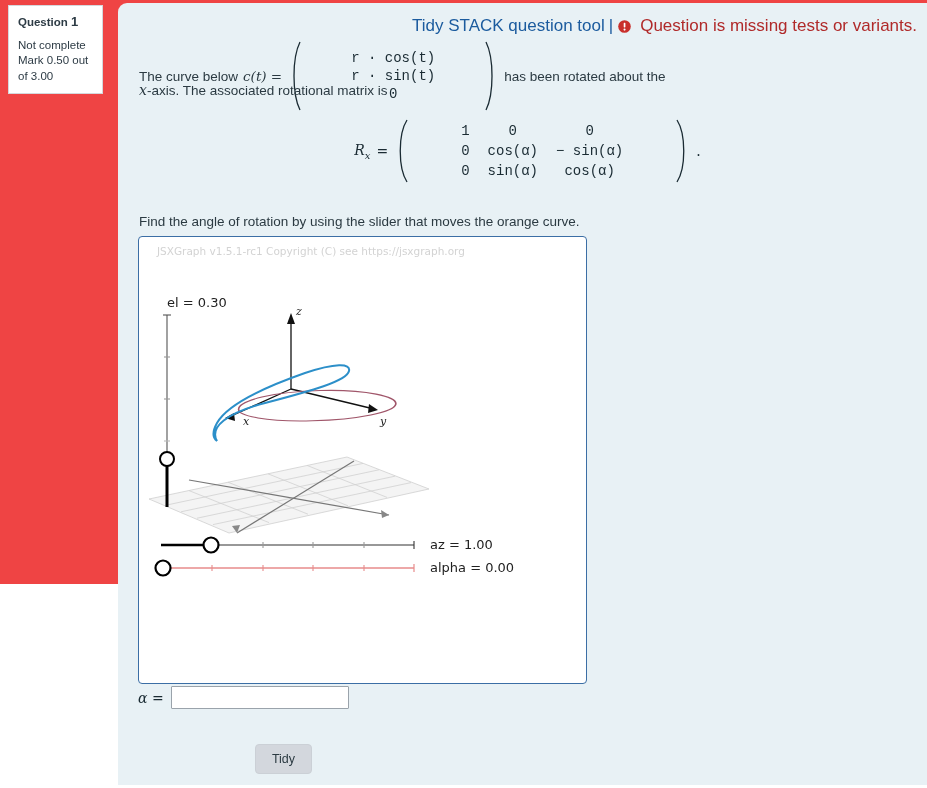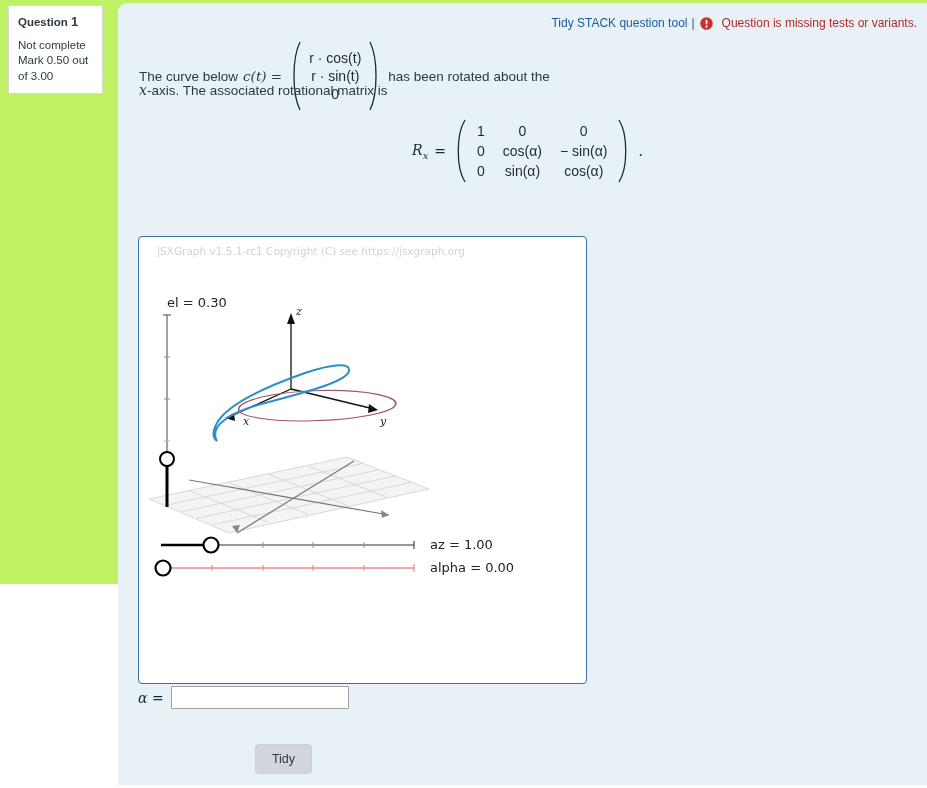--- a/index.html
+++ b/index.html
@@ -6,21 +6,21 @@
   html, body {
     margin: 0; padding: 0;
     width: 927px; height: 788px;
     background: #ffffff;
     font-family: "Liberation Sans", sans-serif;
     overflow: hidden;
   }
   #page {
     position: relative;
     width: 927px; height: 584px;
-    background: #bef264;
+    background: #ef4444;
   }
 
   
   #info-box {
     position: absolute;
     left: 8px; top: 5px;
     width: 95px;
     border: 1px solid #d5d8dc;
     background: #ffffff;
     padding: 7px 8px 9px 9px;
@@ -44,21 +44,21 @@
     left: 118px; top: 3px;
     width: 809px; height: 782px;
     background: #e8f1f5;
     border-top-left-radius: 9px;
   }
 
   
   #stack-header {
     position: absolute;
     right: 10px; top: 13px;
-    font-size: 12px;
+    font-size: 17px;
     color: #1b5b9e;
     white-space: nowrap;
     display: flex;
     align-items: center;
     gap: 4px;
   }
   #stack-header .tool-link {
     color: #1b5b9e;
     text-decoration: none;
   }
@@ -88,22 +88,23 @@
     left: 21px; top: 79px;
     white-space: nowrap;
   }
   .mi { font-family: "DejaVu Serif", serif; font-style: italic; }
   .mr { font-family: "DejaVu Serif", serif; font-style: normal; }
 
   
   .matwrap {
     display: inline-flex;
     align-items: center;
-    font-family: Liberation Sans, sans-serif;
+    font-family: Liberation Mono, monospace;
     color: #1a2b33;
+    gap: 42px;
   }
   .paren {
     font-size: 13px;
     line-height: 0;
     display: inline-block;
   }
   .paren svg { display: block; }
   .matgrid {
     display: inline-grid;
     justify-items: center;
@@ -291,20 +292,21 @@
           <span class="paren">
             <svg width="16" height="66" viewBox="0 0 16 66">
                 <path d="M3 2 C12 16, 12 50, 3 64" stroke="#1a2b33" stroke-width="1.3" fill="none"></path>
               </svg>
           </span>
         </span>
         <span class="mr">.</span>
       </div>
     </div>
 
+    <div class="stmt" id="stmt-find">Find the angle of rotation by using the slider that moves the orange curve.</div>
 
     <div id="board">
       <div id="board-credit">JSXGraph v1.5.1-rc1 Copyright (C) see https://jsxgraph.org</div>
 
       <svg width="449" height="448" viewBox="0 0 449 448">
 
         <g>
           <polygon points="20,510 20,510" fill="none"></polygon>
           <polygon points="16,266 214,224 292,252 92,296" fill="#fafafa" stroke="none" opacity="0"></polygon>
 

